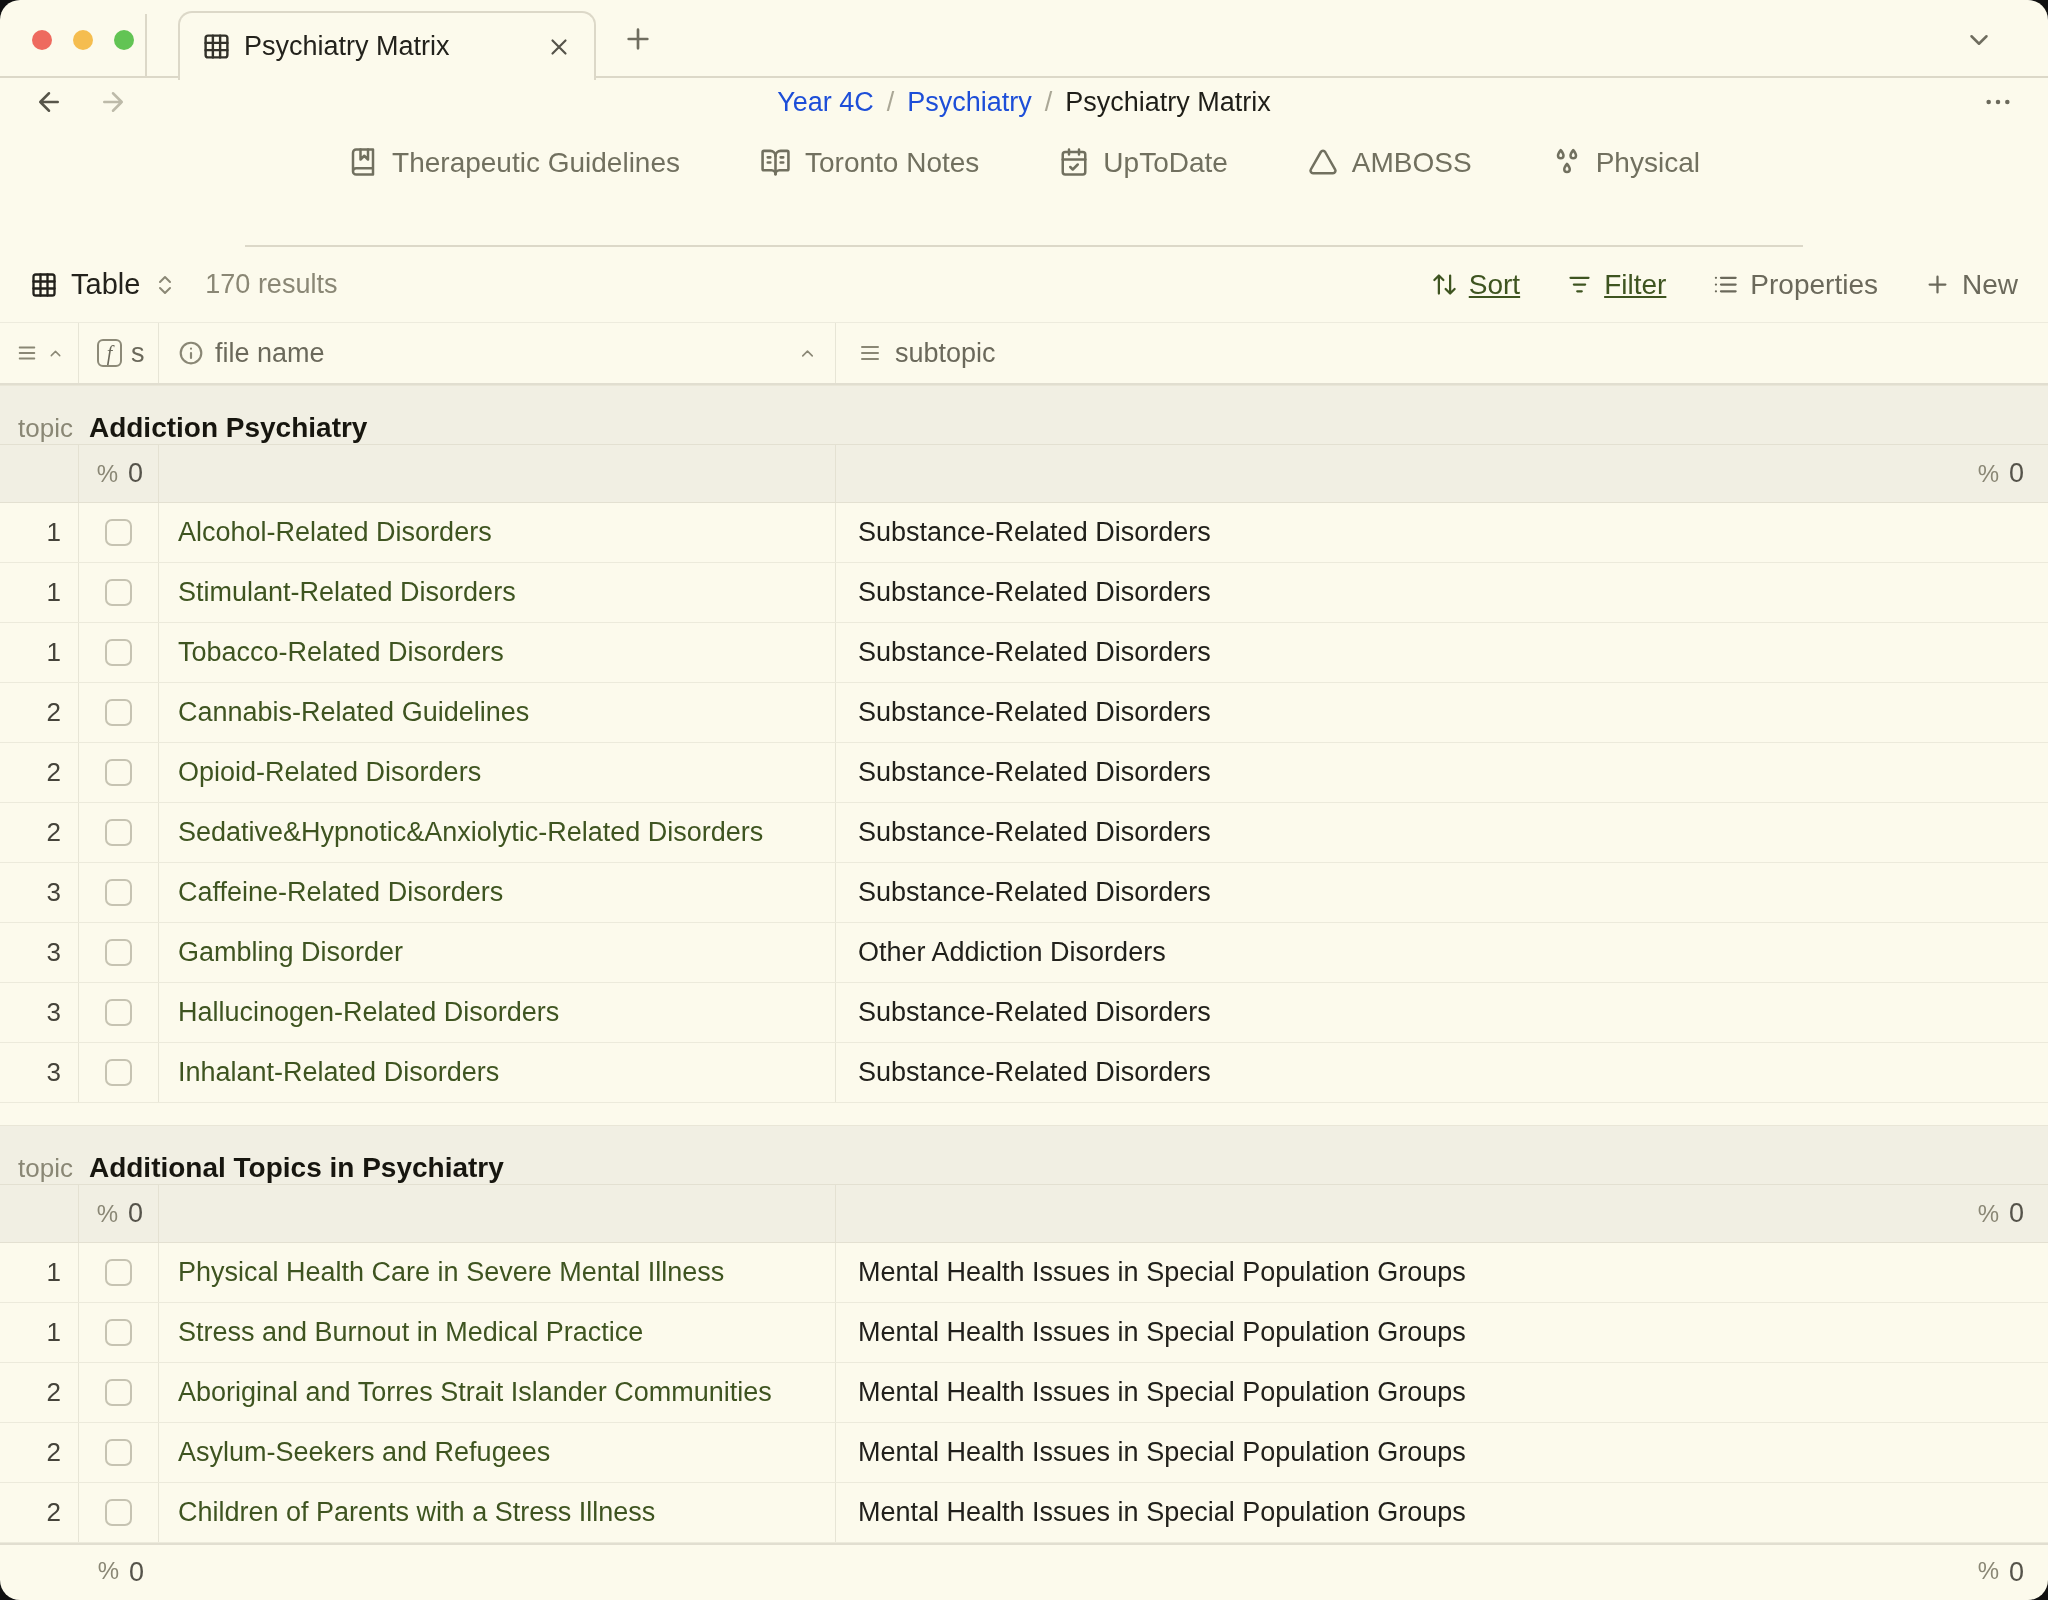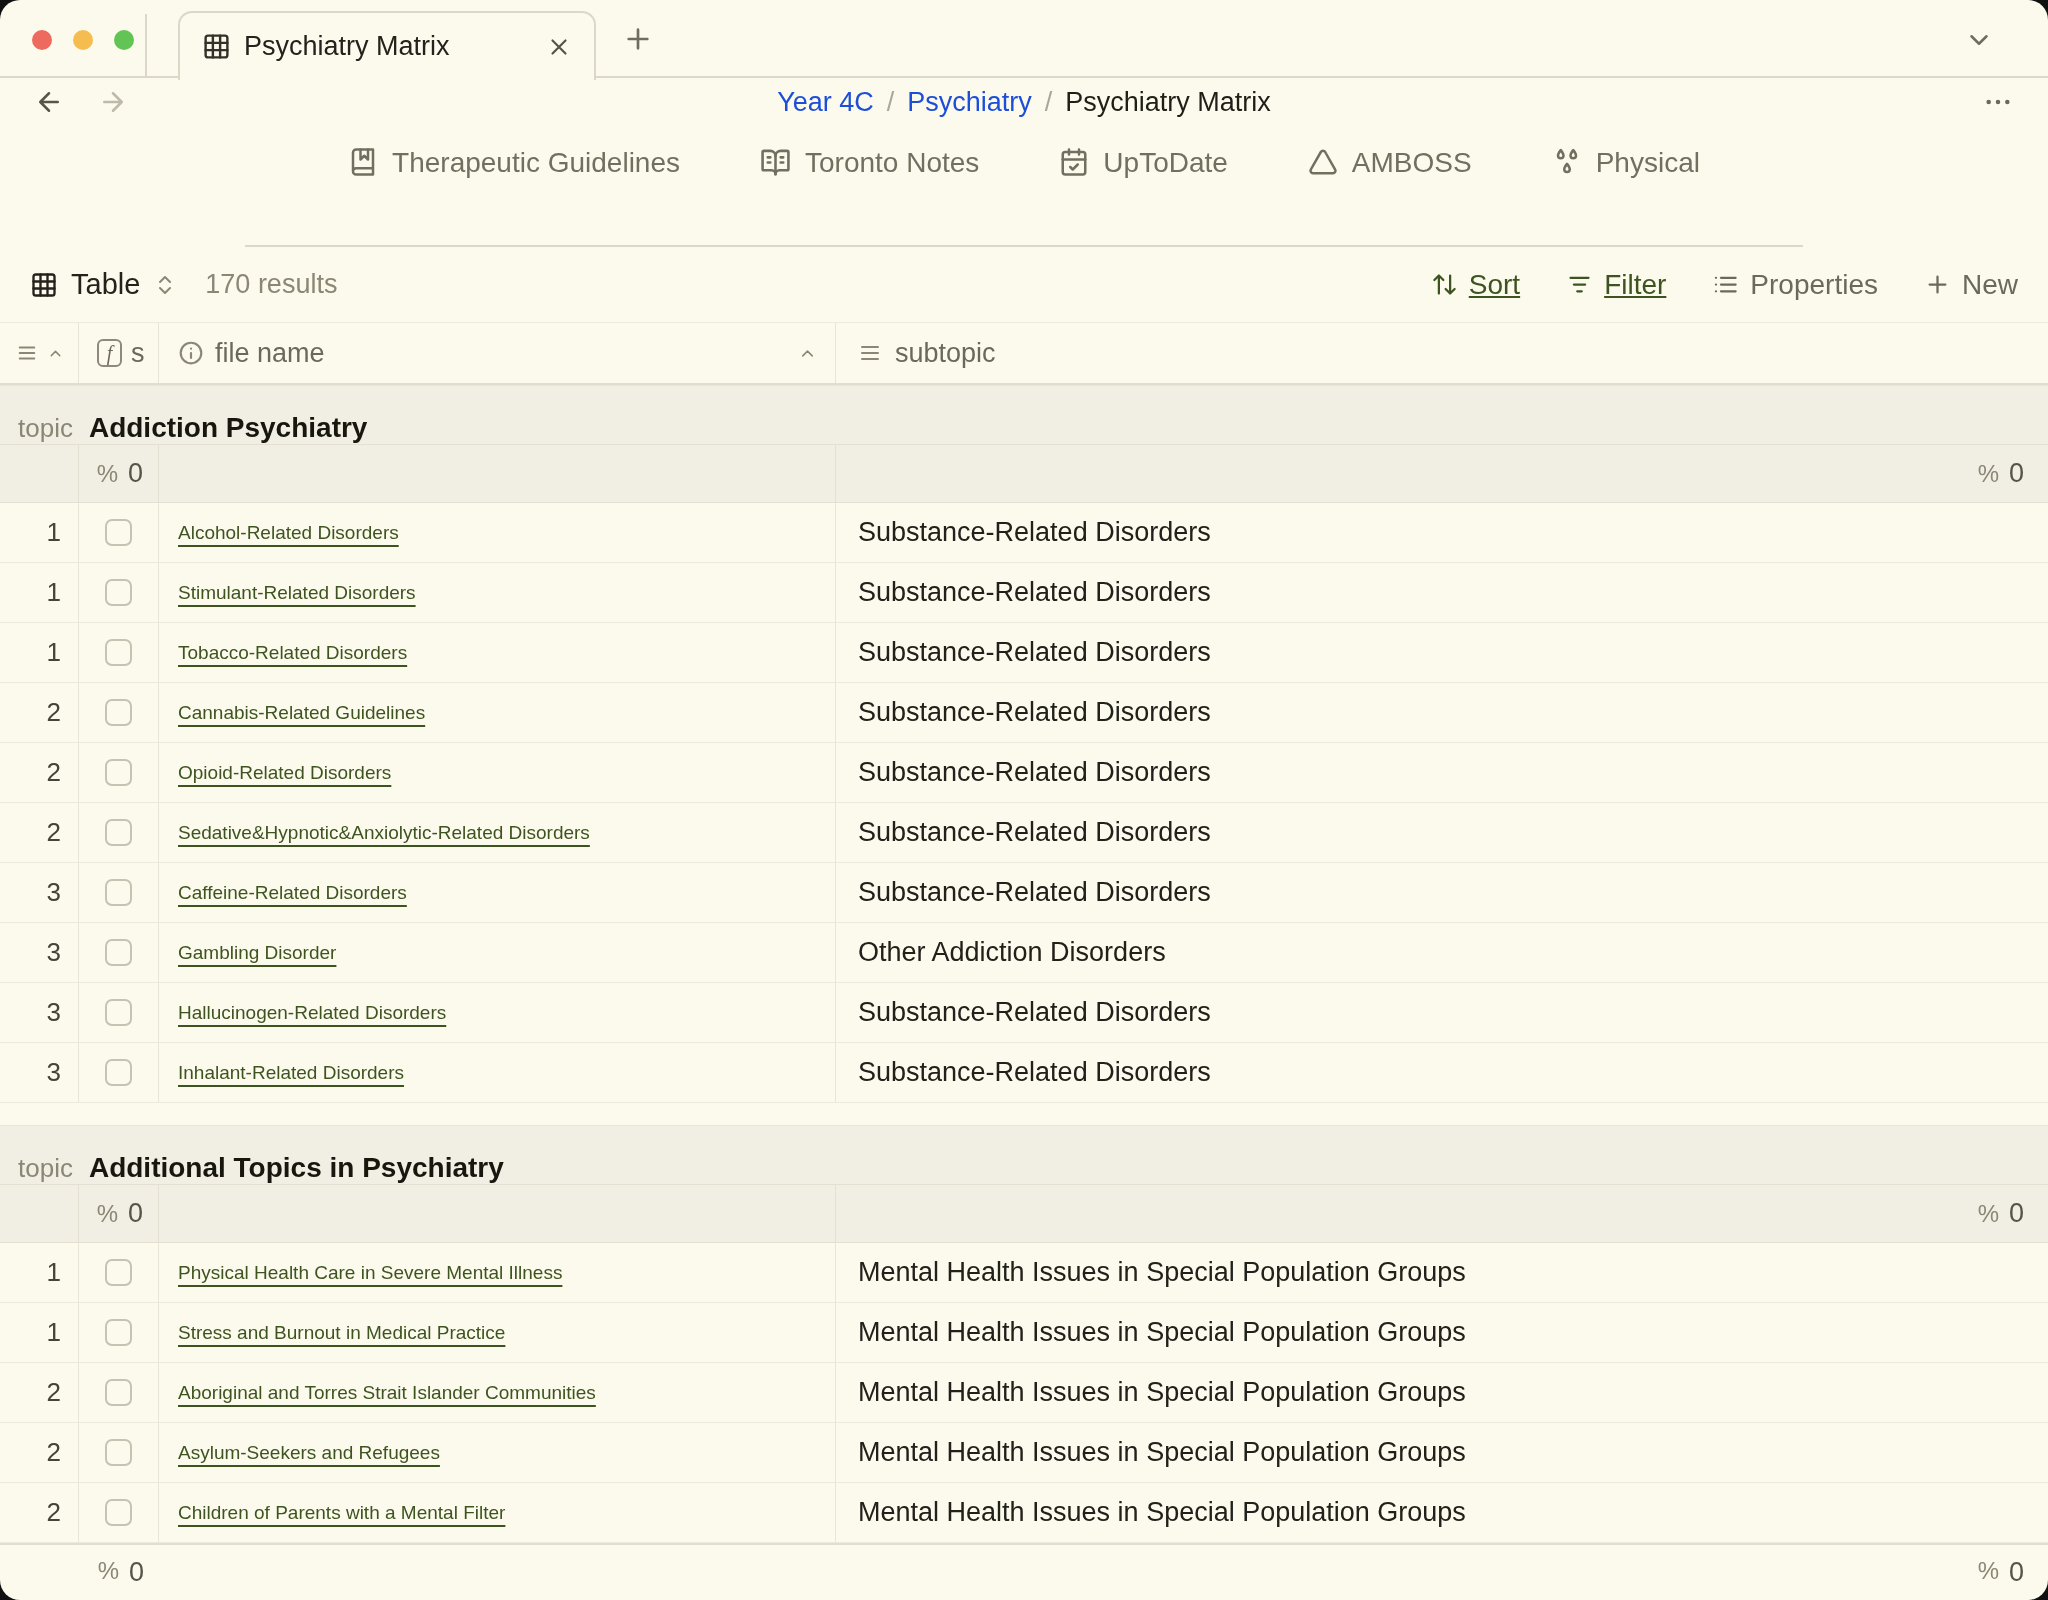--- a/index.html
+++ b/index.html
@@ -93,21 +93,21 @@
   .agg-sym{ font-size:24px; color:var(--muted); }
   .agg-val{ font-size:27px; color:#55534a; }
 
   .trow{ height:60px; flex:none; border-bottom:1px solid var(--rowline); align-items:stretch; }
   .trow > div{ display:flex; align-items:center; }
   .rc1{ justify-content:flex-end; padding-right:17px; font-size:26px; color:#45433a; border-right:1px solid var(--divider); }
   .rc2{ justify-content:center; border-right:1px solid var(--divider); }
   .rc3{ padding-left:19px; border-right:1px solid var(--divider); }
   .rc4{ padding-left:22px; font-size:27px; color:#21201b; }
   .chk{ width:27px; height:27px; border:2px solid #c6c3b2; border-radius:7px; background:transparent; }
-  .flink{ font-size:19px; color:var(--green); text-decoration:underline; text-decoration-thickness:2px; text-underline-offset:6px;text-align:right; }
+  .flink{ font-size:27px; color:var(--green); text-decoration-thickness:2px; text-underline-offset:6px;text-align:right; }
 
   .ggap{ height:22px; flex:none; }
 
   .tfoot{ flex:1; border-top:2px solid #e1ded0; align-items:center; }
   .fc2{ display:flex; justify-content:flex-end; padding-right:15px; gap:10px; }
   .fc4{ display:flex; justify-content:flex-end; padding-right:24px; gap:10px; }
 </style>
 </head>
 <body>
 
@@ -468,21 +468,21 @@
         <span class="flink">Asylum-Seekers and Refugees</span>
       </div>
     <div class="rc4">Mental Health Issues in Special Population Groups</div>
   </div>
   <div class="grid trow">
     <div class="rc1">2</div>
     <div class="rc2">
         <span class="chk"></span>
       </div>
     <div class="rc3">
-        <span class="flink">Children of Parents with a Mental Filter</span>
+        <span class="flink">Children of Parents with a Stress Illness</span>
       </div>
     <div class="rc4">Mental Health Issues in Special Population Groups</div>
   </div>
 
   <div class="grid tfoot">
     <div></div>
     <div class="fc2">
       <span class="agg-sym">%</span>
       <span class="agg-val">0</span>
     </div>

